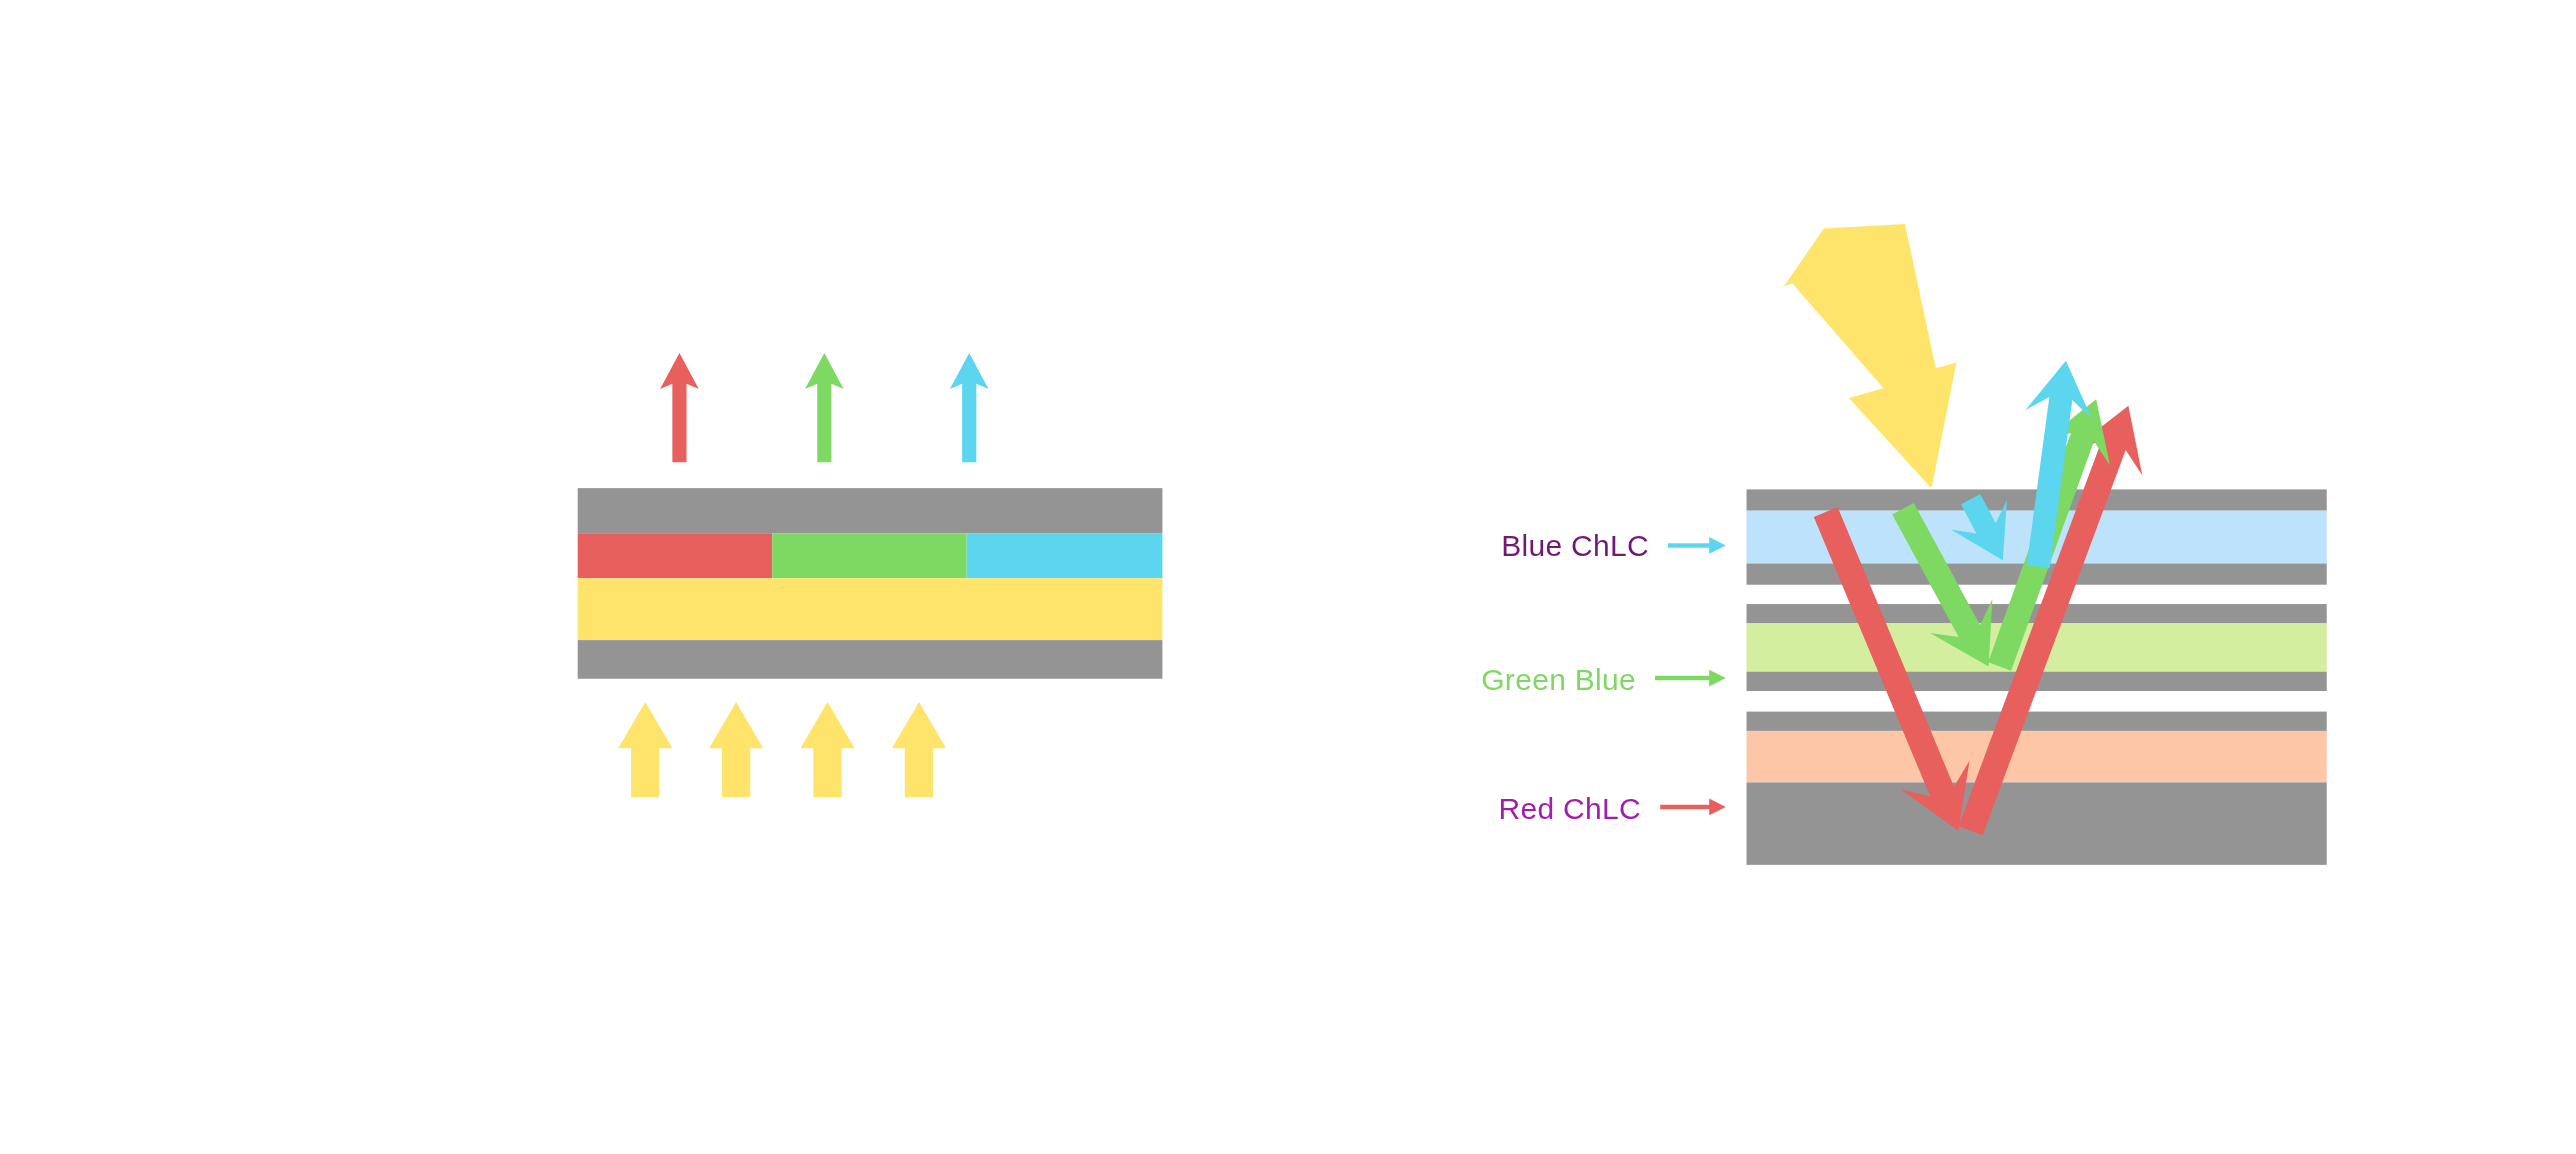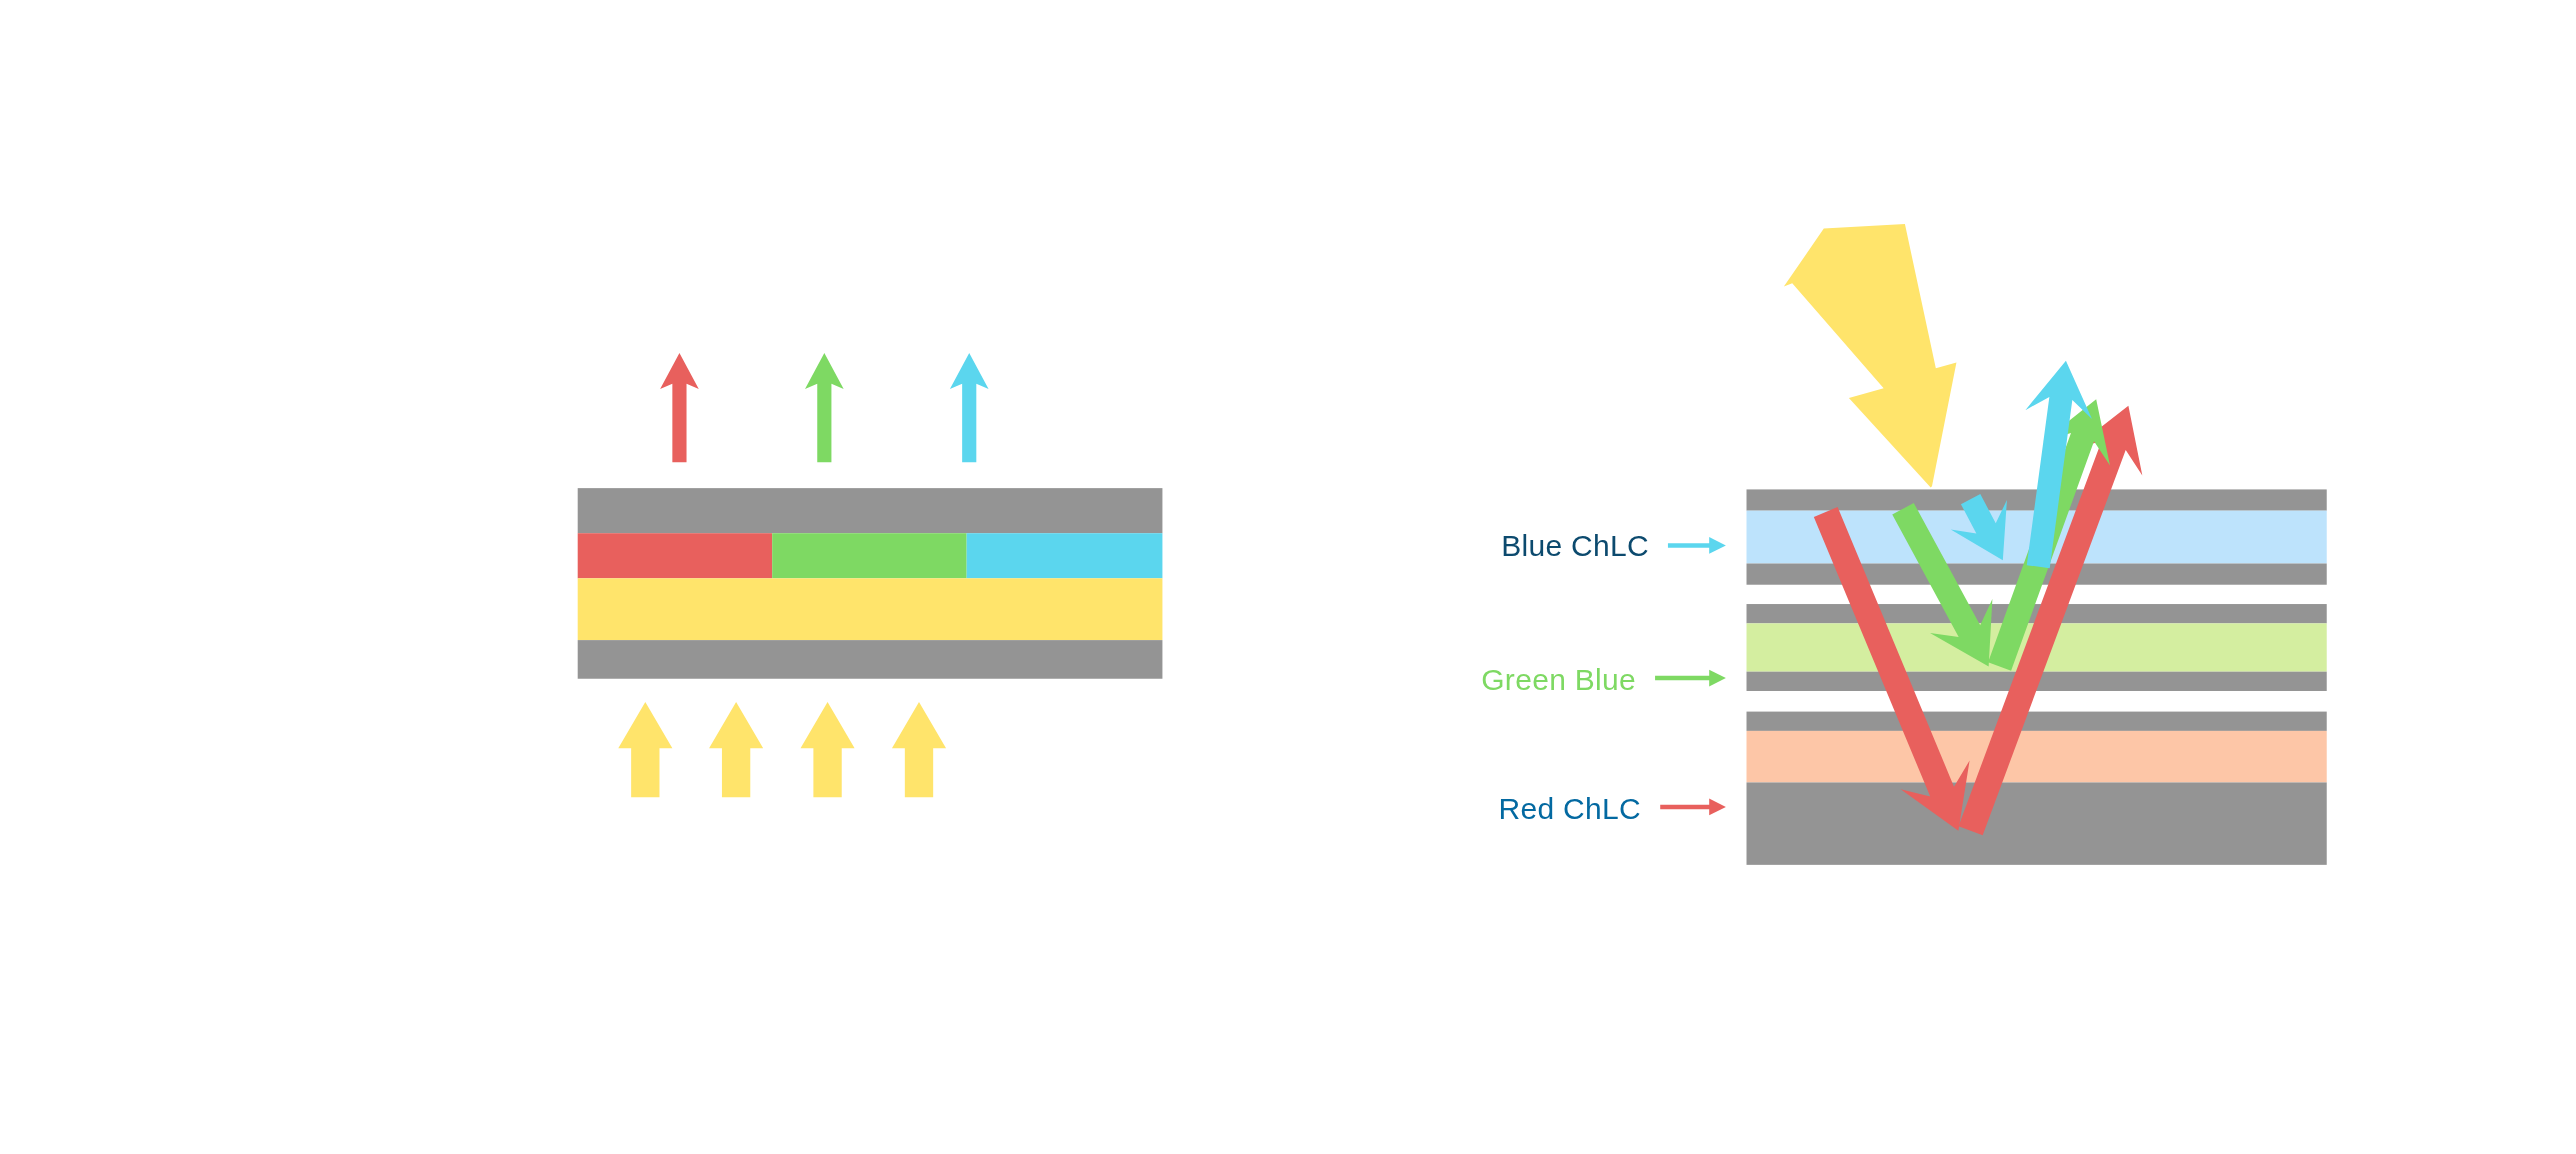--- a/index.html
+++ b/index.html
@@ -61,19 +61,19 @@
       <polygon points="3208,560 3248.468150144606,650.7982864589064 3217.952856929765,621.0896802981946 3182.839658418892,882.3972041000386 3147.160341581108,877.6027958999614 3182.2735400919805,616.2952720981174 3144.9981313150306,636.8945026786821" fill="#5bd6ee"></polygon>
       <line x1="2590" y1="847" x2="2658" y2="847" stroke="#5bd6ee" stroke-width="7"></line>
       <polygon points="2680,847 2654,834 2654,860" fill="#5bd6ee"></polygon>
       <line x1="2570" y1="1053" x2="2658" y2="1053" stroke="#7ed963" stroke-width="7"></line>
       <polygon points="2680,1053 2654,1040 2654,1066" fill="#7ed963"></polygon>
       <line x1="2578" y1="1253" x2="2658" y2="1253" stroke="#e8605d" stroke-width="7"></line>
       <polygon points="2680,1253 2654,1240 2654,1266" fill="#e8605d"></polygon>
     </svg>
 
   <div id="labels">
-      <div class="lbl" style="position: absolute; color: #0c4a6e; left: 1649px; top: 529px; transform: translateX(-100%);"><span>Blue ChLC</span></div>
+      <div class="lbl" style="position: absolute; color: #701a75; left: 1649px; top: 529px; transform: translateX(-100%);"><span>Blue ChLC</span></div>
       <div class="lbl" style="position: absolute; color: rgb(126, 217, 99); left: 1636px; top: 663px; transform: translateX(-100%);"><span>Green Blue</span></div>
-      <div class="lbl" style="position: absolute; color: #0369a1; left: 1641px; top: 792px; transform: translateX(-100%);"><span>Red ChLC</span></div>
+      <div class="lbl" style="position: absolute; color: #a21caf; left: 1641px; top: 792px; transform: translateX(-100%);"><span>Red ChLC</span></div>
     </div>
 
 </div>
 
 
 </body></html>

